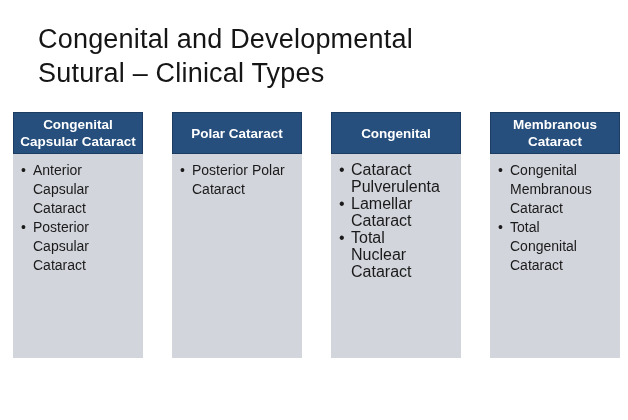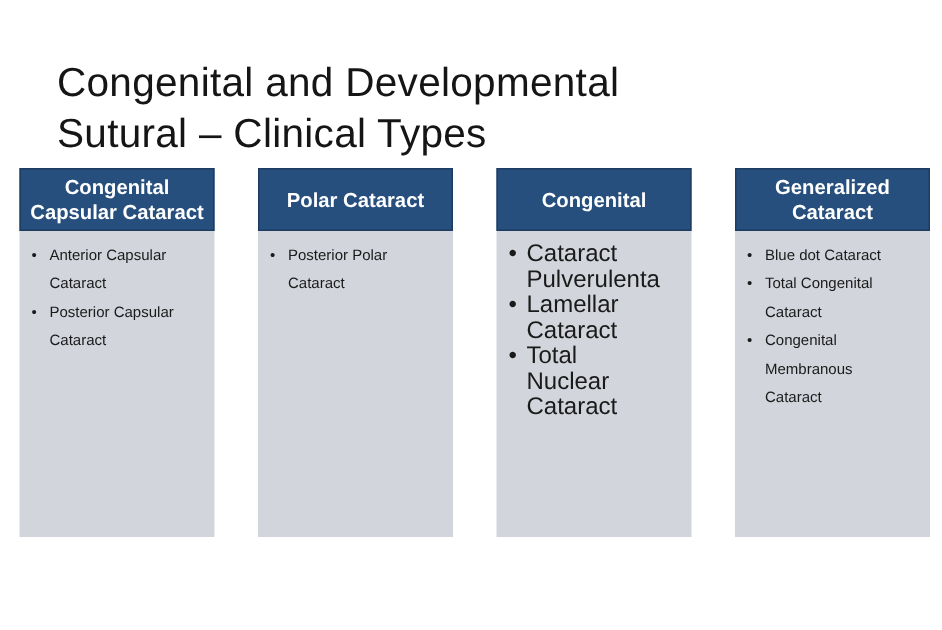--- a/index.html
+++ b/index.html
@@ -11,21 +11,21 @@
   .slide {
     position: relative;
     width: 628px;
     height: 420px;
     background: #ffffff;
     overflow: hidden;
   }
   .title {
     position: absolute;
     left: 38px;
-    top: 38px;
+    top: 22px;
     margin: 0;
     font-size: 27px;
     font-weight: 400;
     line-height: 34px;
     letter-spacing: 0.2px;
     color: var(--title-text, #151515);
   }
   .title span { display: block; }
   .columns {
     position: absolute;
@@ -62,21 +62,21 @@
     box-sizing: border-box;
     height: 204px;
     background: var(--body-bg, #D2D5DC);
     padding: 7px 17px 0 7px;
     overflow: hidden;
   }
   ul.bullets {
     margin: 0;
     padding: 0;
     list-style: none;
-    font-size: 10px;
+    font-size: 14px;
     line-height: 19px;
     color: var(--body-text, #1A1A1A);
   }
   ul.bullets li {
     position: relative;
     padding-left: 13px;
   }
   ul.bullets li::before {
     content: "\2022";
     position: absolute;
@@ -133,26 +133,25 @@
         <ul class="bullets">
           <li>Cataract Pulverulenta</li>
           <li>Lamellar Cataract</li>
           <li>Total Nuclear Cataract</li>
         </ul>
       </div>
     </section>
 
     <section class="col">
       <header class="col-header">
-        <span>Generalized</span>
+        <span>Membranous</span>
         <span>Cataract</span>
       </header>
       <div class="col-body">
         <ul class="bullets">
-          <li>Blue dot Cataract</li>
+          <li>Congenital Membranous Cataract</li>
           <li>Total Congenital Cataract</li>
-          <li>Congenital Membranous Cataract</li>
         </ul>
       </div>
     </section>
 
   </div>
 </div>
 
 </body></html>

